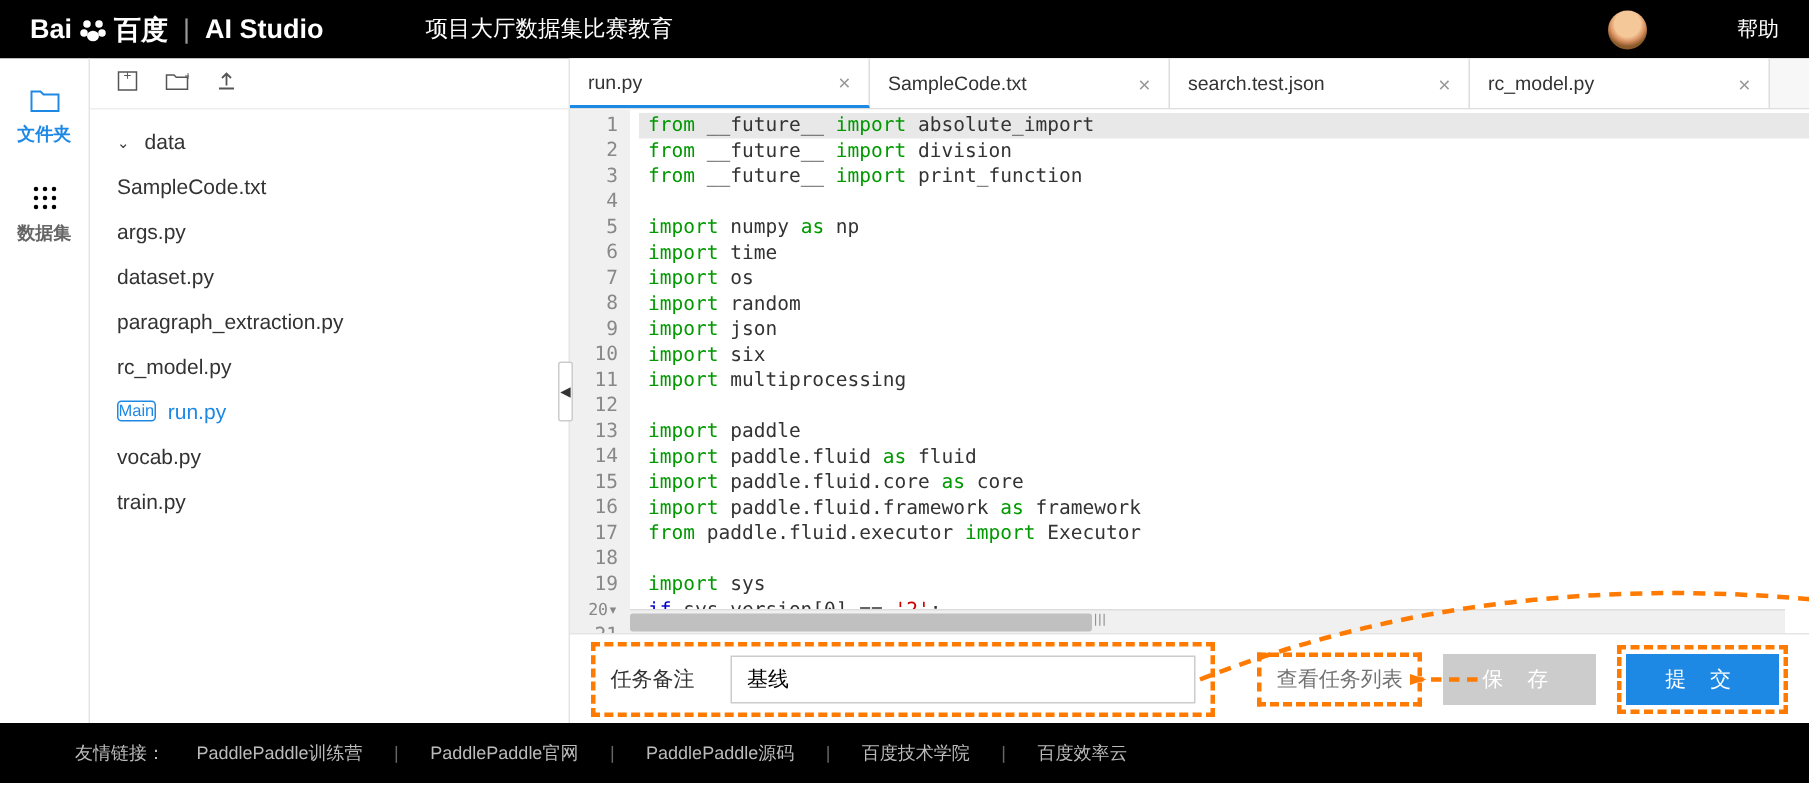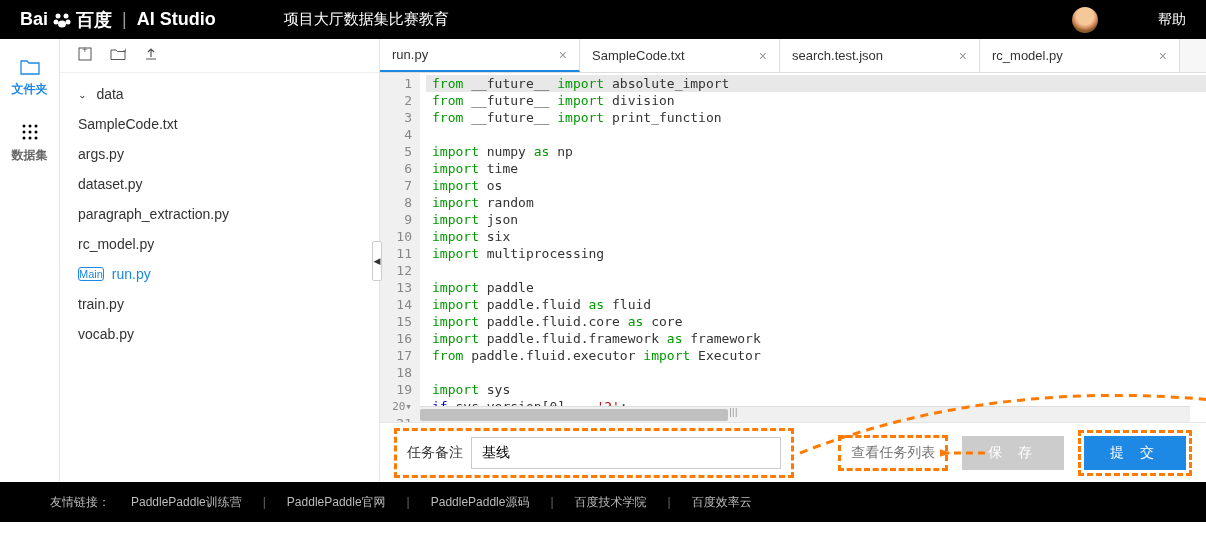--- a/index.html
+++ b/index.html
@@ -37,21 +37,21 @@
 .code-line { height: 17px; }
 .code-line.hl { background: #e8e8e8; margin-left: -6px; padding-left: 6px; margin-right: -200px; }
 .kw-blue { color: #0000cc; }
 .kw-green { color: #009900; }
 .str-red { color: #cc0000; }
 .collapse-handle { position: absolute; left: -8px; top: 50%; transform: translateY(-50%); width: 10px; height: 40px; background: #fff; border: 1px solid #ccc; border-radius: 2px; display: flex; align-items: center; justify-content: center; cursor: pointer; font-size: 9px; z-index: 5; }
 .hscroll { position: absolute; bottom: 0; left: 40px; right: 16px; height: 16px; background: #f0f0f0; border-top: 1px solid #ddd; }
 .hscroll-thumb { position: absolute; left: 0; top: 2px; height: 12px; width: 40%; background: #c0c0c0; border-radius: 2px; }
 .hscroll::after { content: "|||"; position: absolute; left: 40%; top: 1px; font-size: 8px; color: #888; letter-spacing: -2px; }
 .bottom-bar { height: 60px; background: #fff; border-top: 1px solid #e5e5e5; display: flex; align-items: center; padding: 0 14px; gap: 14px; position: relative; }
-.remark-wrap { display: flex; align-items: center; gap: 8px; border: 3px dashed #ff7a00; padding: 6px 10px; }
+.remark-wrap { display: flex; align-items: center; gap: 24px; border: 3px dashed #ff7a00; padding: 6px 10px; }
 .remark-label { font-size: 14px; }
 .remark-input { width: 310px; height: 32px; border: 1px solid #ccc; padding: 0 10px; font-size: 14px; }
 .spacer { flex: 1; }
 .task-link-wrap { border: 3px dashed #ff7a00; padding: 6px 10px; position: relative; }
 .task-link { color: #737373; cursor: pointer; font-size: 14px; }
 .btn { height: 34px; padding: 0 26px; border: none; cursor: pointer; font-size: 14px; letter-spacing: 6px; }
 .btn-save { background: #ccc; color: #fff; }
 .submit-wrap { border: 3px dashed #ff7a00; padding: 3px; }
 .btn-submit { background: #1e88e5; color: #fff; }
 .arrow-svg { position: absolute; pointer-events: none; z-index: 20; }
@@ -132,22 +132,22 @@
         </div>
       <div class="file-item child">SampleCode.txt</div>
       <div class="file-item child">args.py</div>
       <div class="file-item child">dataset.py</div>
       <div class="file-item child">paragraph_extraction.py</div>
       <div class="file-item child">rc_model.py</div>
       <div class="file-item child selected">
         <span class="main-badge">Main</span>
         <span>run.py</span>
       </div>
+      <div class="file-item child">vocab.py</div>
       <div class="file-item child">train.py</div>
-      <div class="file-item child">vocab.py</div>
     </div>
   </div>
 
   <div class="editor-area">
     <div class="collapse-handle">◀</div>
     <div class="tabs">
       <div class="tab active">
           <span>run.py</span>
           <span class="tab-close">×</span>
         </div>

